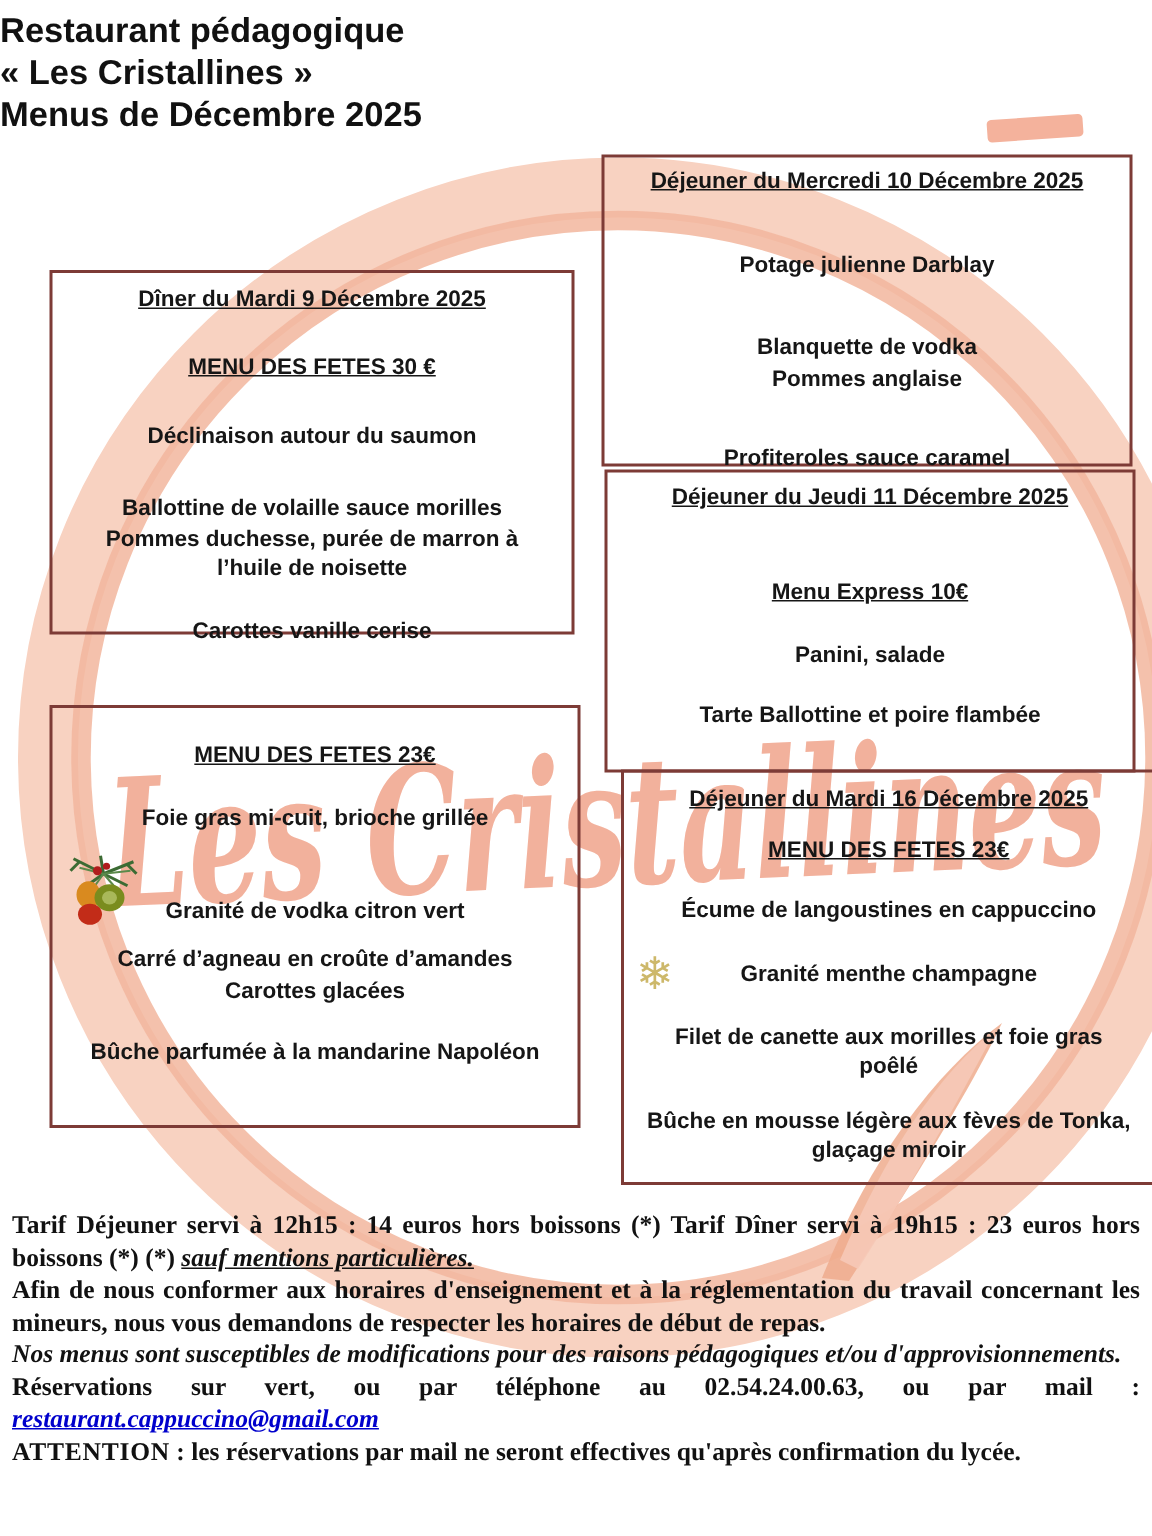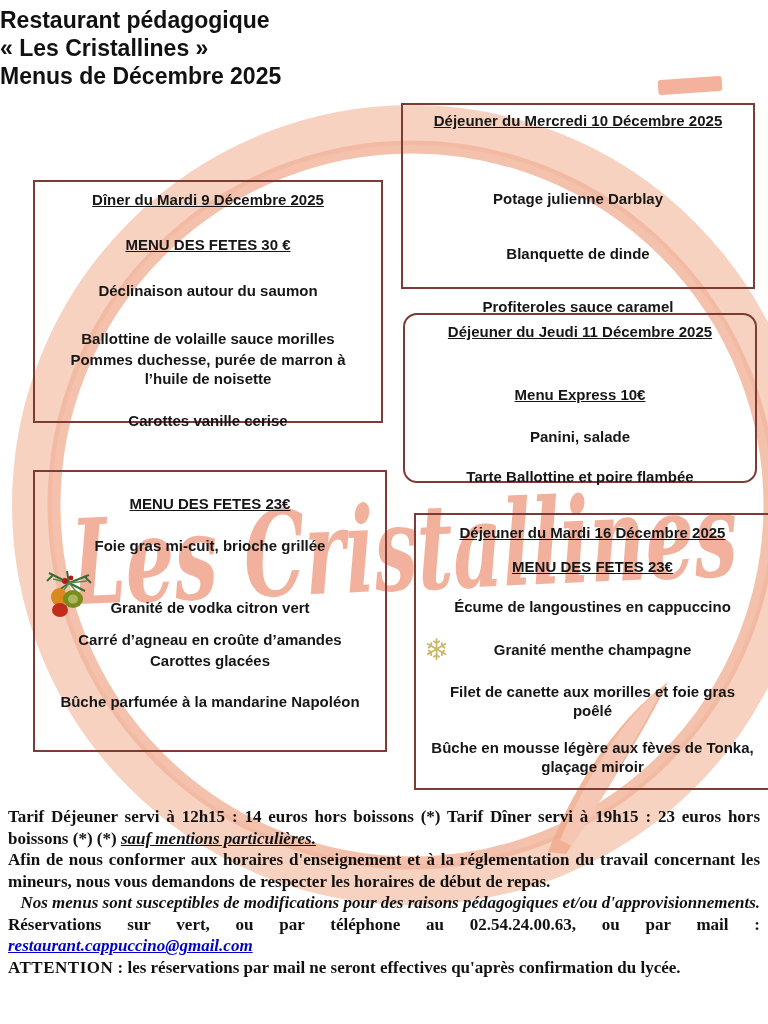--- a/index.html
+++ b/index.html
@@ -21,23 +21,23 @@
   .menu-box {
     position:absolute; border:2px solid #7d3b36; background:transparent;
     text-align:center; font-weight:bold; font-size:15px; z-index:2; color:#161616;
   }
   .box-header { text-decoration:underline; line-height:18px; }
   .line { line-height:18px; }
   .two-line { line-height:19px; }
   .icon-row { position:relative; }
   .icon-row .row-icon { position:absolute; left:8px; top:50%; transform:translateY(-50%); }
   .snowflake { font-size:30px; color:#cdb86a; font-weight:normal; line-height:30px; }
-  #box-mercredi10 { left:401px; top:103px; width:354px; height:186px; }
+  #box-mercredi10 { left:401px; top:103px; width:354px; height:208px; }
   #box-mardi9     { left:33px;  top:180px; width:350px; height:243px; }
-  #box-jeudi11    { left:403px; top:313px; width:354px; height:170px;border-radius:14px; }
+  #box-jeudi11    { left:403px; top:313px; width:354px; height:202px; }
   #box-vendredi12 { left:33px;  top:470px; width:354px; height:282px; }
   #box-mardi16    { left:414px; top:513px; width:357px; height:277px; }
   
   .footer {
     position:absolute; left:8px; top:806px; width:752px; z-index:2;
     font-family:"Liberation Serif", serif; font-weight:bold; font-size:17px;
     line-height:21.5px; color:#111;
   }
   .footer p { text-align:justify; }
   .italic-u { font-style:italic; text-decoration:underline; }
@@ -66,22 +66,23 @@
   </svg>
 
   <div class="title-block">
     <div class="title-line">Restaurant pédagogique</div>
     <div class="title-line">« Les Cristallines »</div>
     <div class="title-line">Menus de Décembre 2025</div>
   </div>
 
   <div class="menu-box" id="box-mercredi10">
     <div class="box-header" style="margin-top:7px">Déjeuner du Mercredi 10 Décembre 2025</div>
-    <div class="line" style="margin-top:60px">Potage julienne Darblay</div>
-    <div class="line" style="margin-top:37px">Blanquette de dinde</div>
+    <div class="line" style="margin-top:38px">Potage julienne Darblay</div>
+    <div class="line" style="margin-top:37px">Blanquette de vodka</div>
+    <div class="line" style="margin-top:3px">Pommes anglaise</div>
     <div class="line" style="margin-top:35px">Profiteroles sauce caramel</div>
   </div>
 
   <div class="menu-box" id="box-mardi9">
     <div class="box-header" style="margin-top:9px">Dîner du Mardi 9 Décembre 2025</div>
     <div class="box-header line" style="margin-top:27px">MENU DES FETES 30 €</div>
     <div class="line" style="margin-top:28px">Déclinaison autour du saumon</div>
     <div class="line" style="margin-top:30px">Ballottine de volaille sauce morilles</div>
     <div class="two-line" style="margin-top:2px; padding:0 14px">Pommes duchesse, purée de marron à l’huile de noisette</div>
     <div class="line" style="margin-top:24px">Carottes vanille cerise</div>
@@ -138,19 +139,19 @@
       <span class="row-icon snowflake">❄</span>
       <span>Granité menthe champagne</span>
     </div>
     <div class="two-line" style="margin-top:12px; padding:0 26px">Filet de canette aux morilles et foie gras poêlé</div>
     <div class="two-line" style="margin-top:18px; padding:0 10px">Bûche en mousse légère aux fèves de Tonka, glaçage miroir</div>
   </div>
 
   <div class="footer">
     <p><span>Tarif Déjeuner servi à 12h15 : 14 euros hors boissons (*) Tarif Dîner servi à 19h15 : 23 euros hors boissons (*) (*) </span><span class="italic-u">sauf mentions particulières.</span></p>
     <p>Afin de nous conformer aux horaires d'enseignement et à la réglementation du travail concernant les mineurs, nous vous demandons de respecter les horaires de début de repas.</p>
-    <p class="italic-only" style="text-align:right"> Nos menus sont susceptibles de modifications pour des raisons pédagogiques et/ou d'approvisionnements.</p>
+    <p class="italic-only" style="text-align:left"> Nos menus sont susceptibles de modifications pour des raisons pédagogiques et/ou d'approvisionnements.</p>
     <p class="spread">Réservations sur vert, ou par téléphone au 02.54.24.00.63, ou par mail :</p>
     <p style="text-align:left"><a href="#" class="email-link">restaurant.cappuccino@gmail.com</a></p>
     <p style="text-align:left"><span style="letter-spacing:0.5px">ATTENTION</span><span> : les réservations par mail ne seront effectives qu'après confirmation  du lycée.</span></p>
   </div>
 
 </div>
 
 </body></html>

